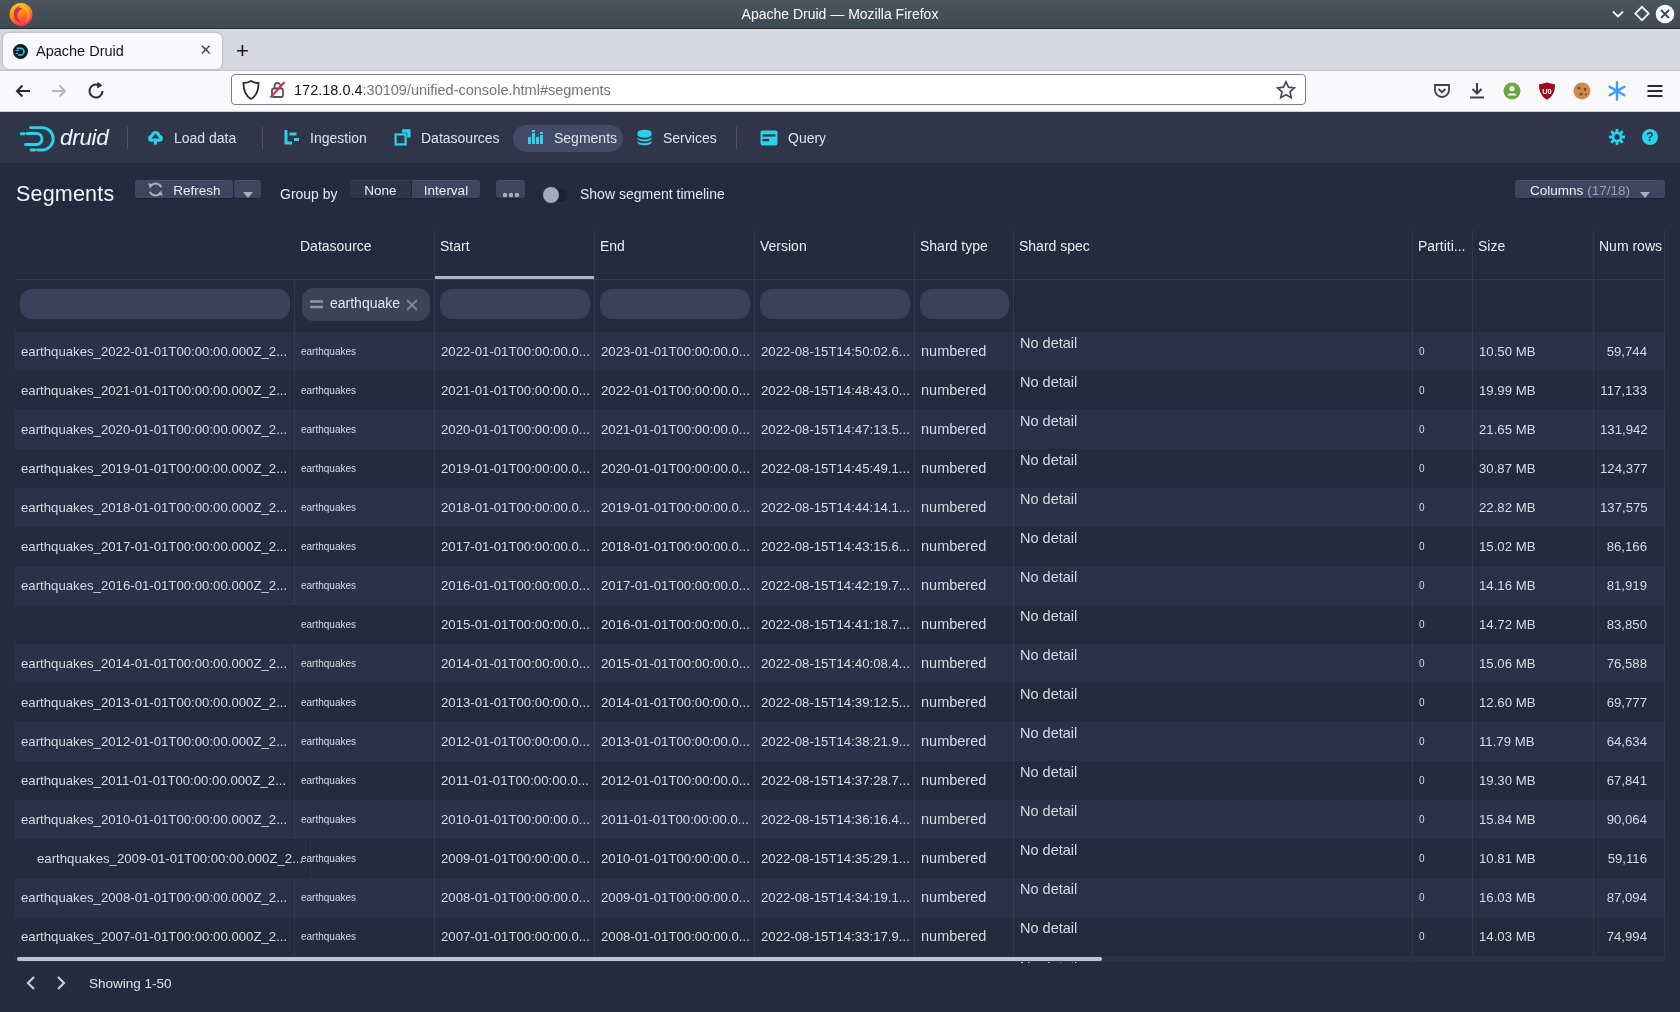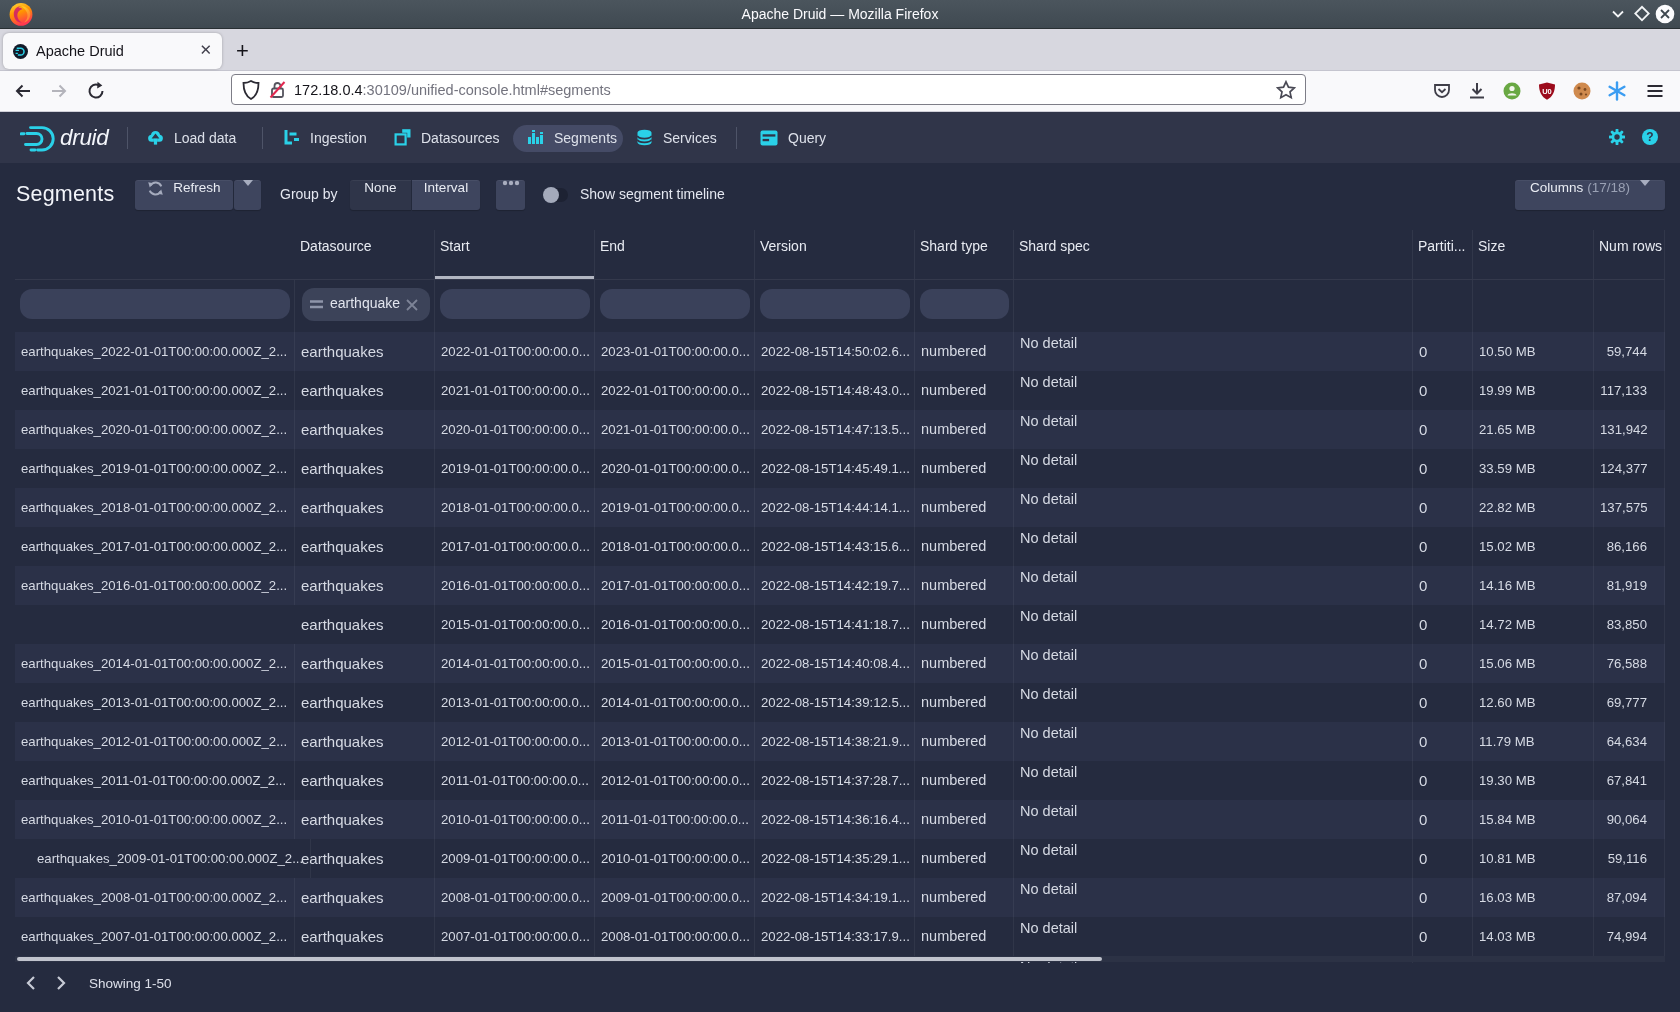--- a/index.html
+++ b/index.html
@@ -18,37 +18,37 @@
 #urltext .dim{color:#73737e}
 
 #navbar{top:112px;left:0;width:1680px;height:51px;background:#303549}
 .navitem{position:absolute;top:0;height:51px;display:flex;align-items:center;font-size:14px;color:#dde1ea}
 .navitem svg{margin-right:10px}
 .navdiv{position:absolute;top:15px;width:1px;height:22px;background:#4e5468}
 #pill{position:absolute;left:513px;top:13px;width:110px;height:27px;background:#454b66;border-radius:14px}
 
 #pagehead{top:163px;left:0;width:1680px;height:67px}
 #ph-title{position:absolute;left:16px;top:19px;font-size:21.5px;color:#f3f5fa;letter-spacing:.2px}
-.btn{position:absolute;top:17px;height:30px;background:#3e455e;border-radius:3px;color:#e9ecf3;font-size:13.5px;display:flex;align-items:flex-start;justify-content:center;box-shadow:inset 0 1px 0 rgba(255,255,255,.05),0 1px 1px rgba(0,0,0,.2)}
+.btn{position:absolute;top:17px;height:18px;background:#3e455e;border-radius:3px;color:#e9ecf3;font-size:13.5px;display:flex;align-items:flex-end;justify-content:center;box-shadow:inset 0 1px 0 rgba(255,255,255,.05),0 1px 1px rgba(0,0,0,.2)}
 #gb-label{position:absolute;left:280px;top:23px;font-size:14px;color:#e4e7f0}
 #toggle{position:absolute;left:543px;top:25px;width:25px;height:14px;background:#1d2233;border-radius:7px}
 #toggle .knob{position:absolute;left:0;top:-1px;width:16px;height:16px;border-radius:50%;background:#a4aabb}
 #toggle-label{position:absolute;left:580px;top:23px;font-size:14px;color:#e4e7f0}
 
 #tablewrap{top:230px;left:15px;width:1650px;height:733px;overflow:hidden}
 .hrow{position:absolute;left:0;top:0;width:1650px;height:50px;border-bottom:1px solid rgba(255,255,255,.07)}
 .frow{position:absolute;left:0;top:50px;width:1650px;height:52px}
 .cell{position:absolute;top:0;height:100%;border-right:1px solid rgba(255,255,255,.06);overflow:hidden}
 .hcell{font-size:14px;color:#e8ebf2;padding:8px 5px 0 5px;white-space:nowrap}
 .row{position:absolute;left:0;width:1650px;height:39px}
 .row.odd{background:#2b3148}
 .rcell{position:absolute;top:0;height:39px;line-height:39px;font-size:14.5px;color:#d6dae4;padding:0 6px;border-right:1px solid rgba(255,255,255,.055);white-space:nowrap;overflow:hidden}
 .rcell.top{line-height:16px;padding-top:3px}
 .f13{font-size:13.2px}
-.f135{font-size:15px}
+.f135{font-size:10px}
 .rcell.num{text-align:right;padding-right:17px}
 .finput{position:absolute;top:9px;height:30px;background:#3a415a;border-radius:12px}
 
 #hscroll{position:absolute;left:15px;top:956px;width:1650px;height:6px;background:#2c3245}
 #hthumb{position:absolute;left:2px;top:1px;width:1085px;height:4px;background:#c0c3cd;border-radius:2px}
 #footer{top:962px;left:0;width:1680px;height:50px}
 #showing{position:absolute;left:89px;top:14px;font-size:13.5px;color:#dde0ea}
 </style></head><body>
 <div id="titlebar" class="abs">
 <div class="abs" style="left:8px;top:1px"><svg width="26" height="26" viewBox="0 0 26 26" style="">
@@ -355,21 +355,21 @@
 </div>
 <div class="row" style="top:219px">
 <div class="rcell f13" style="left:0px;width:280px">earthquakes_2019-01-01T00:00:00.000Z_2...</div>
 <div class="rcell f135" style="left:280px;width:140px">earthquakes</div>
 <div class="rcell f13" style="left:420px;width:160px">2019-01-01T00:00:00.0...</div>
 <div class="rcell f13" style="left:580px;width:160px">2020-01-01T00:00:00.0...</div>
 <div class="rcell f13" style="left:740px;width:160px">2022-08-15T14:45:49.1...</div>
 <div class="rcell " style="left:900px;width:99px">numbered</div>
 <div class="rcell top" style="left:999px;width:399px">No detail</div>
 <div class="rcell f135" style="left:1398px;width:60px">0</div>
-<div class="rcell f13" style="left:1458px;width:121px">33.59 MB</div>
+<div class="rcell f13" style="left:1458px;width:121px">30.87 MB</div>
 <div class="rcell num f13" style="left:1579px;width:71px">124,377</div>
 </div>
 <div class="row odd" style="top:258px">
 <div class="rcell f13" style="left:0px;width:280px">earthquakes_2018-01-01T00:00:00.000Z_2...</div>
 <div class="rcell f135" style="left:280px;width:140px">earthquakes</div>
 <div class="rcell f13" style="left:420px;width:160px">2018-01-01T00:00:00.0...</div>
 <div class="rcell f13" style="left:580px;width:160px">2019-01-01T00:00:00.0...</div>
 <div class="rcell f13" style="left:740px;width:160px">2022-08-15T14:44:14.1...</div>
 <div class="rcell " style="left:900px;width:99px">numbered</div>
 <div class="rcell top" style="left:999px;width:399px">No detail</div>

